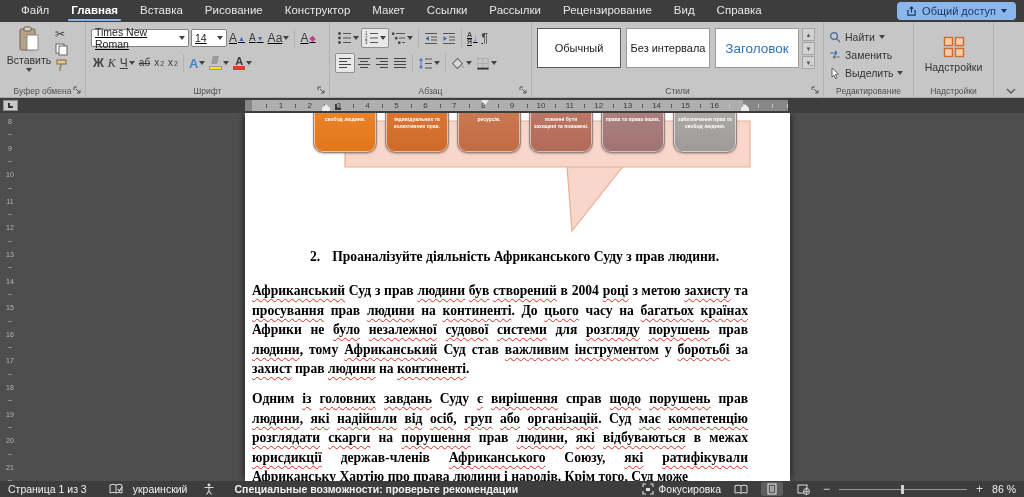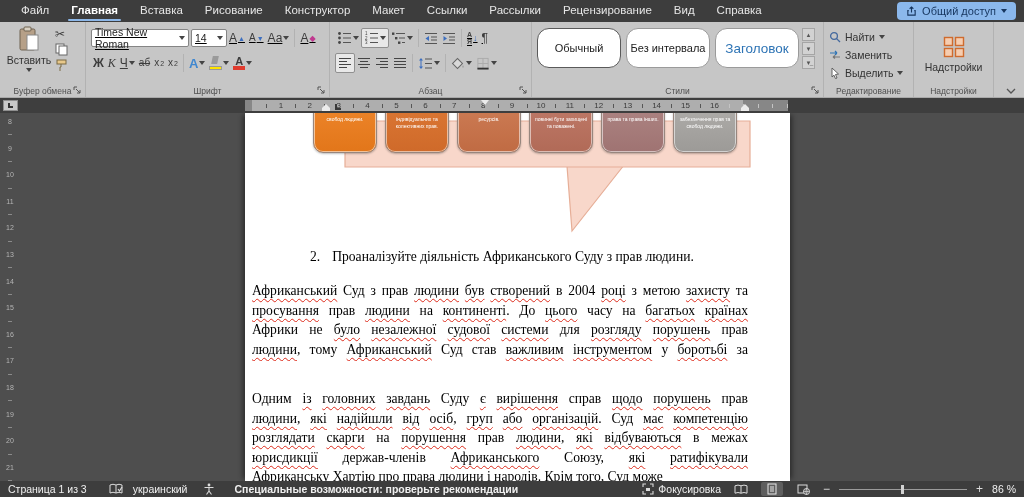--- a/index.html
+++ b/index.html
@@ -24,21 +24,21 @@
   .r1,.r2 { display:flex; align-items:center; height:22px; }
   .r1 { margin-top:3px;text-decoration:underline; } .r2 { margin-top:3px; }
   .ib { display:flex; align-items:center; justify-content:center; height:20px; padding:0 2px; border-radius:2px; color:#3c3c3c; gap:1px; }
   .ib.sel { background:#e8e8e8; border:1px solid #909090; }
   .vsep { width:1px; height:18px; background:#b2b2b2; margin:0 3px; flex:none; }
   .glyph { font-size:12px; color:#3c3c3c; line-height:1; }
   .combo { background:#fff; border:1px solid #858585; height:18px; display:flex; align-items:center; font-size:10.5px; color:#222; padding:0 3px; border-radius:2px; justify-content:space-between; }
   .paste { width:48px; height:58px; display:flex; flex-direction:column; align-items:center; justify-content:flex-start; gap:2px; padding-top:2px; border-radius:2px; }
   .paste span { font-size:10.5px; color:#333; }
   .clip-col { display:flex; flex-direction:column; gap:3px; margin-left:2px; margin-top:4px; }
-  .style-card { width:84px; height:40px; background:#fff; border:1px solid #9a9a9a; border-radius:12px; display:flex; align-items:center; justify-content:center; font-size:11px; color:#222; }
+  .style-card { width:84px; height:40px; background:#fff; border:1px solid #9a9a9a; border-radius:0; display:flex; align-items:center; justify-content:center; font-size:11px; color:#222; }
   .style-card.sel { border:1px solid #5a5a5a; box-shadow:0 0 0 1px #fff inset; }
   .style-card.accent { color:#2e74b5; font-size:13.5px; }
   .scrollcol { display:flex; flex-direction:column; gap:1px; margin-left:3px; }
   .scrollcol .sb { width:13px; height:13px; background:#d2d2d2; border:1px solid #a5a5a5; display:flex; align-items:center; justify-content:center; }
   .edit-row { display:flex; align-items:center; gap:4px; height:18px; font-size:10.5px; color:#333; }
   .addins-btn { display:flex; flex-direction:column; align-items:center; justify-content:center; gap:3px; width:64px; height:56px; margin:2px auto 0; font-size:10.5px; color:#333; }
   .collapse { position:absolute; right:8px; bottom:3px; }
 
   
   .rulerrow { position:absolute; top:98px; left:0; width:1024px; height:15px; background:#3e3e3e; }
@@ -54,21 +54,21 @@
   .mk-pent::before { content:""; position:absolute; bottom:3px; left:0; border-left:4px solid transparent; border-right:4px solid transparent; border-bottom:4px solid #ececec; }
   .mk-pent::after { content:""; position:absolute; bottom:0; left:0; width:8px; height:3px; background:#ececec; }
   .mk-tab { position:absolute; bottom:1px; width:6px; height:6px; border-left:2px solid #3a3a3a; border-bottom:2px solid #3a3a3a; }
 
   
   .canvas { position:absolute; top:113px; left:0; width:1024px; height:368px; background:#4e4e4e; overflow:hidden; }
   .v-ruler { position:absolute; left:2px; top:0; width:16px; height:368px; }
   .vnum { position:absolute; left:2px; font-size:7px; color:#b5b5b5; width:12px; text-align:center; }
   .vtick { position:absolute; left:6px; width:4px; height:1px; background:#8a8a8a; }
   .page { position:absolute; left:245px; top:0; width:545px; height:368px; background:#ffffff; overflow:hidden;
-          box-shadow:4px 0 5px -2px rgba(0,0,0,.45), -4px 0 5px -2px rgba(0,0,0,.45); }
+          box-shadow:4px 0 5px -2px rgba(0,0,0,.45), -4px 0 5px -2px rgba(0,0,0,.45);font-weight:bold; }
   .sa-svg { position:absolute; left:0; top:0; }
   .sabox { position:absolute; top:-22px; width:64px; height:62px; border-radius:10px; border:1px solid #97867e;
            box-shadow:inset 0 0 0 1px rgba(255,255,255,.55), 0 1px 2px rgba(0,0,0,.25); }
   .sabox-t { margin-top:24px; padding:0 3px; text-align:center; font-size:5px; line-height:6.5px; color:#ffffff; font-family:"Liberation Sans",sans-serif; }
   .doc-serif { font-family:"Liberation Serif","DejaVu Serif",serif; color:#000; }
   .heading { position:absolute; top:136px; left:65px; font-size:13.6px; white-space:nowrap; }
   .heading .hnum { margin-right:12px; }
   .para { position:absolute; left:7px; width:496px; font-size:13.6px; }
   #para1 { top:170px; } #para2 { top:278px; }
   .tline { height:19.6px; overflow:hidden; text-align:justify; text-align-last:justify; }
@@ -564,20 +564,21 @@
         </div>
       </div>
     <div class="heading">
       <span class="hnum">2.</span><span>Проаналізуйте діяльність Африканського Суду з прав людини.</span>
     </div>
     <div class="para" id="para1">
         <div class="tline"><span class="sp">Африканський</span><span> Суд з прав </span><span class="sp">людини</span><span> </span><span class="sp">був</span><span> </span><span class="sp">створений</span><span> в 2004 </span><span class="sp">році</span><span> з метою </span><span class="sp">захисту</span><span> та</span></div>
         <div class="tline"><span class="sp">просування</span><span> прав </span><span class="sp">людини</span><span> на </span><span class="sp">континенті</span><span>. До </span><span class="sp">цього</span><span> часу на </span><span class="sp">багатьох</span><span> </span><span class="sp">країнах</span></div>
         <div class="tline"><span>Африки не </span><span class="sp">було</span><span> </span><span class="sp">незалежної</span><span> </span><span class="sp">судової</span><span> </span><span class="sp">системи</span><span> для </span><span class="sp">розгляду</span><span> </span><span class="sp">порушень</span><span> прав</span></div>
         <div class="tline"><span class="sp">людини</span><span>, тому </span><span class="sp">Африканський</span><span> Суд став </span><span class="sp">важливим</span><span> </span><span class="sp">інструментом</span><span> у </span><span class="sp">боротьбі</span><span> за</span></div>
+        <div class="tline lastline"><span class="sp">захист</span><span> прав </span><span class="sp">людини</span><span> на </span><span class="sp">континенті</span><span>.</span></div>
       </div>
     <div class="para" id="para2">
         <div class="tline"><span>Одним </span><span class="sp">із</span><span> </span><span class="sp">головних</span><span> </span><span class="sp">завдань</span><span> Суду </span><span class="sp">є</span><span> </span><span class="sp">вирішення</span><span> справ </span><span class="sp">щодо</span><span> </span><span class="sp">порушень</span><span> прав</span></div>
         <div class="tline"><span class="sp">людини</span><span>, </span><span class="sp">які</span><span> </span><span class="sp">надійшли</span><span> </span><span class="sp">від</span><span> </span><span class="sp">осіб</span><span>, </span><span class="sp">груп</span><span> </span><span class="sp">або</span><span> </span><span class="sp">організацій</span><span>. Суд </span><span class="sp">має</span><span> </span><span class="sp">компетенцію</span></div>
         <div class="tline"><span class="sp">розглядати</span><span> </span><span class="sp">скарги</span><span> на </span><span class="sp">порушення</span><span> прав </span><span class="sp">людини</span><span>, </span><span class="sp">які</span><span> </span><span class="sp">відбуваються</span><span> в межах</span></div>
         <div class="tline"><span class="sp">юрисдикції</span><span> держав-членів </span><span class="sp">Африканського</span><span> Союзу, </span><span class="sp">які</span><span> </span><span class="sp">ратифікували</span></div>
         <div class="tline lastline"><span class="sp">Африканську</span><span> </span><span class="sp">Хартію</span><span> про права </span><span class="sp">людини</span><span> і </span><span class="sp">народів</span><span>. </span><span class="sp">Крім</span><span> </span><span class="sp">того</span><span>, Суд може</span></div>
       </div>
   </div>
 </div>

